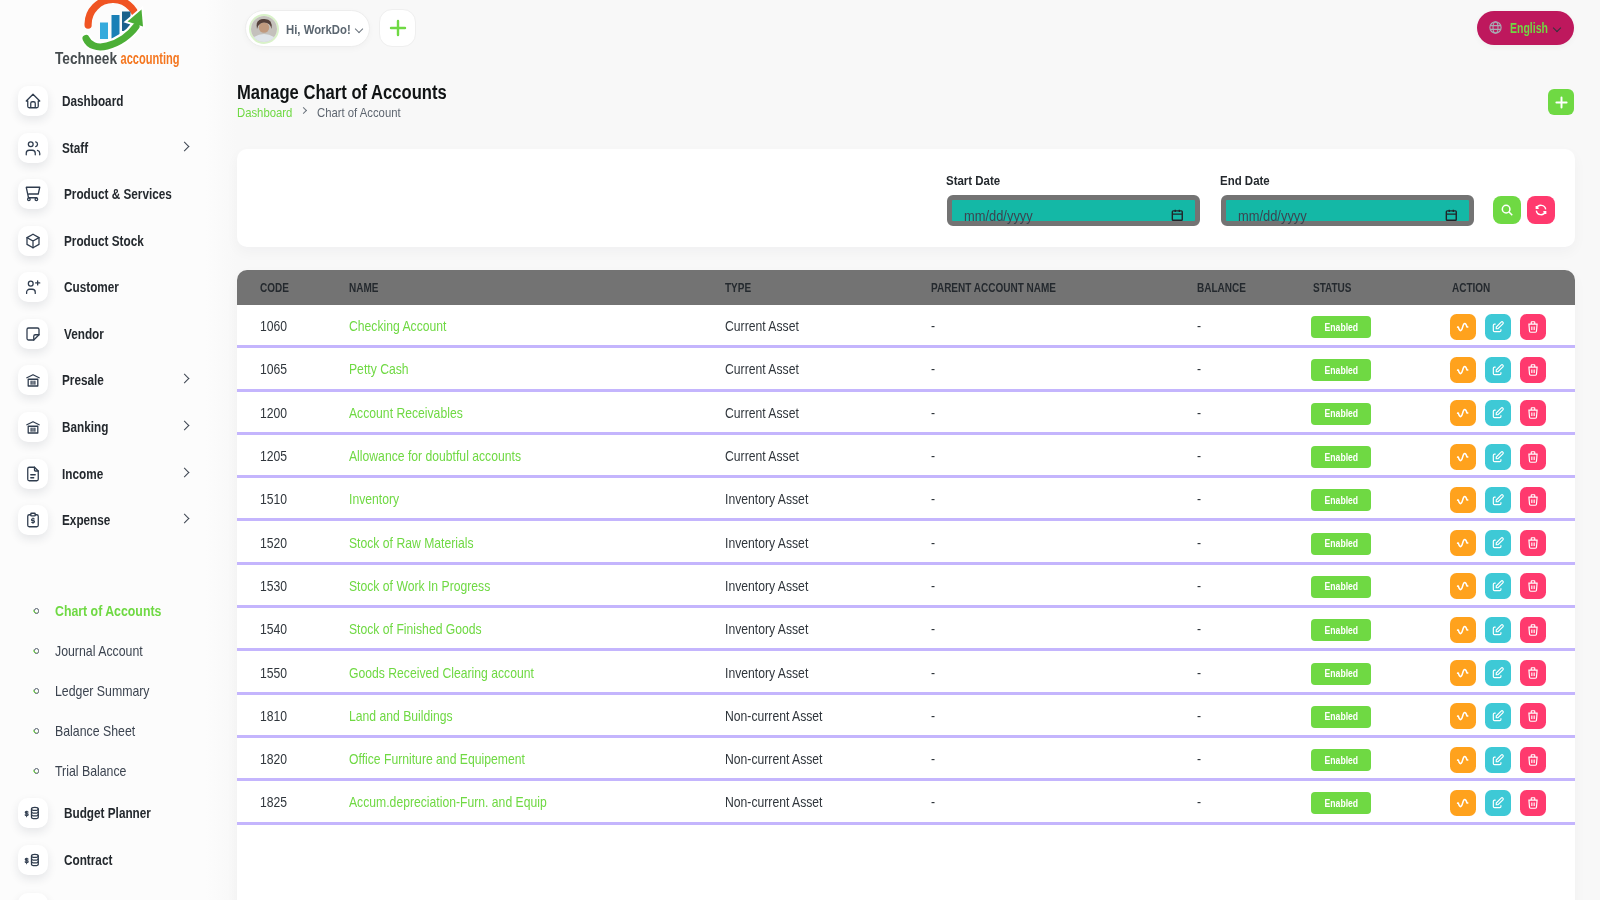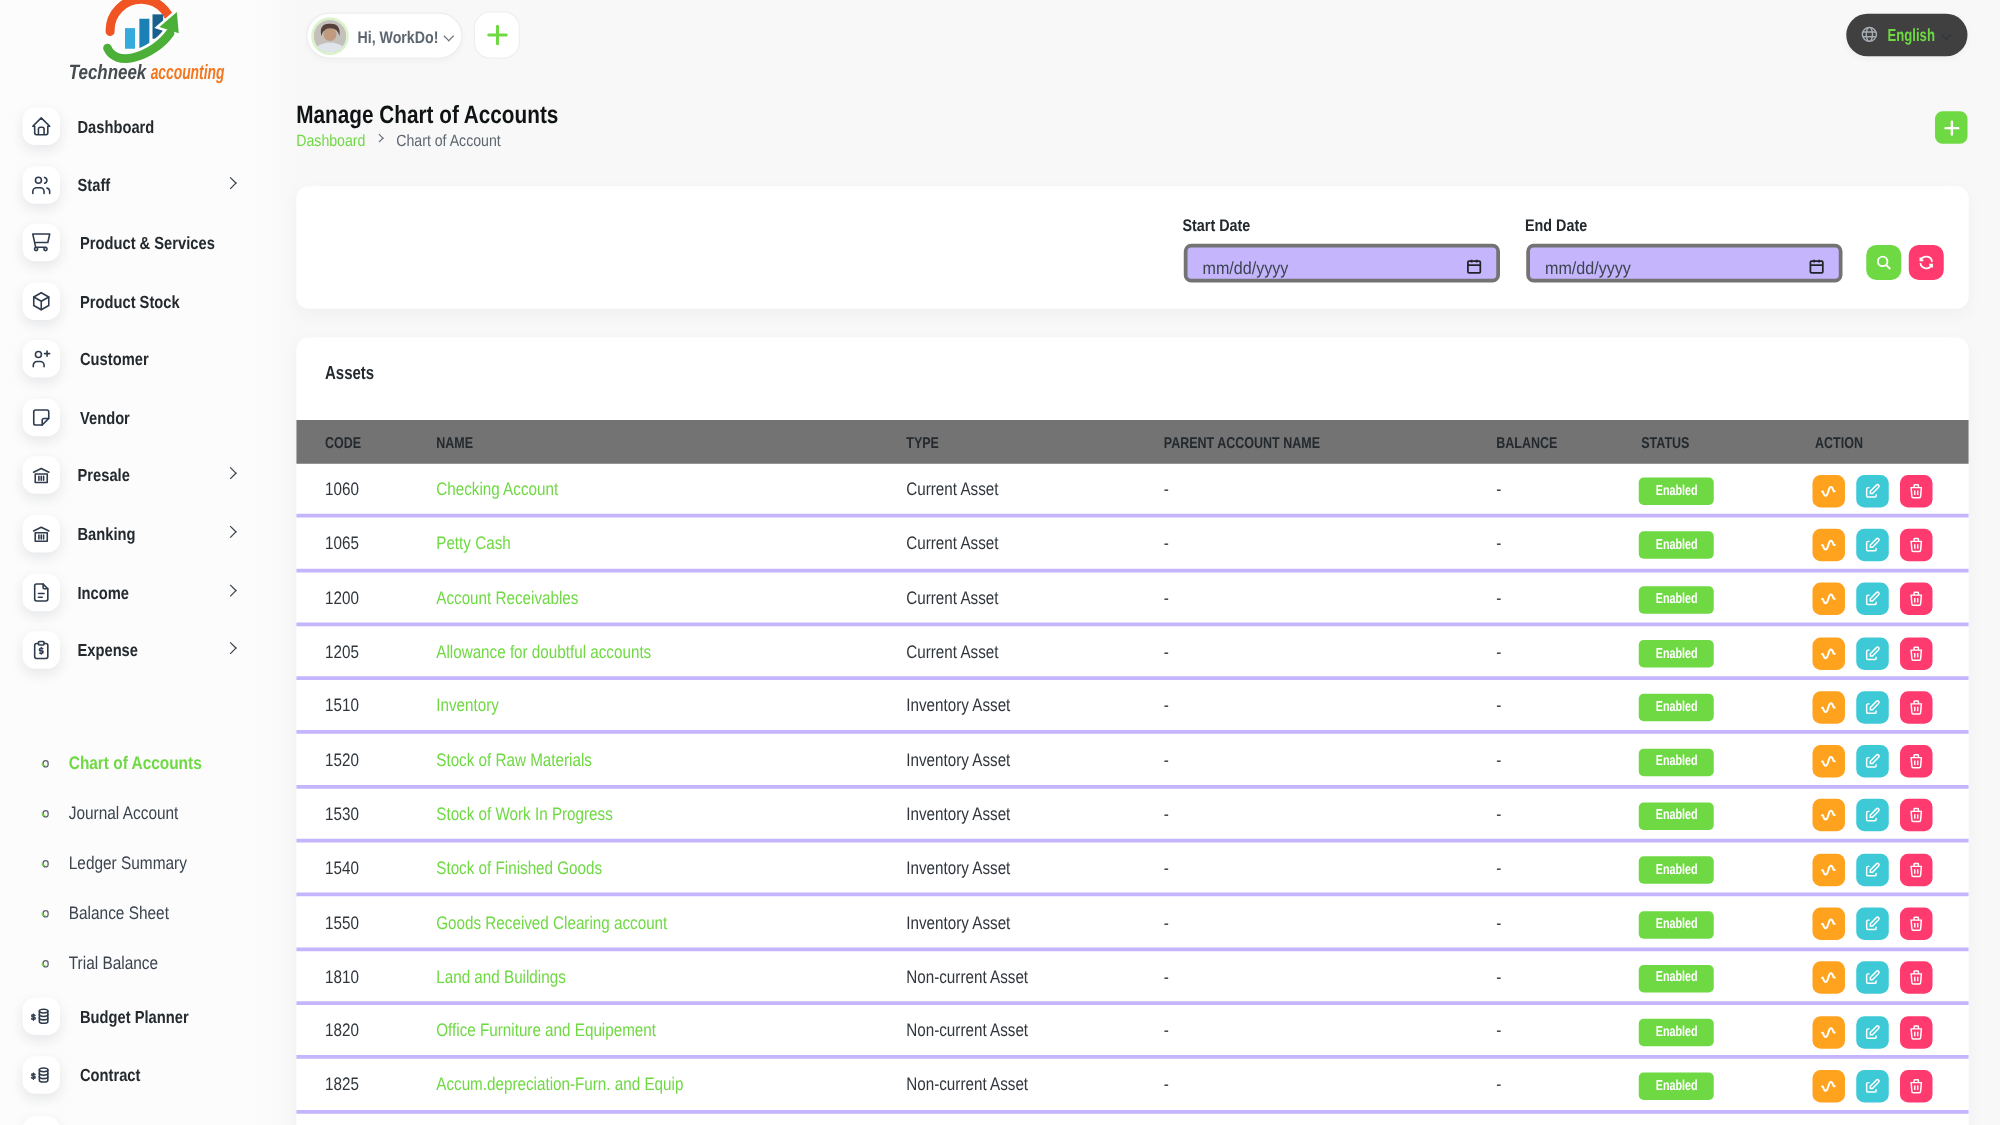--- a/index.html
+++ b/index.html
@@ -1,51 +1,51 @@
 <!DOCTYPE html>
 <html><head>
 <meta charset="utf-8">
 <style>
 * { box-sizing:border-box; margin:0; padding:0; }
 html,body { width:1600px; height:900px; overflow:hidden; }
 body { background:#f8f8f8; font-family:"Liberation Sans",sans-serif; position:relative; color:#24292e; }
 .sidebar { position:absolute; left:0; top:0; width:236px; height:900px;
   background:linear-gradient(to right,#fcfcfc 0,#fcfcfc 205px,#f8f8f8 236px); }
-.logo { position:absolute; left:40px; top:0;font-style:italic; }
+.logo { position:absolute; left:40px; top:0; }
 .isq { position:absolute; left:18px; width:30px; height:30px; background:#fff; border-radius:10px;
   box-shadow:0 4px 10px rgba(30,40,60,.10); display:flex; align-items:center; justify-content:center; }
 .mlabel { position:absolute; left:62px; font-size:14px; font-weight:bold; color:#24292e; line-height:18px; white-space:nowrap; transform:scaleX(.84); transform-origin:0 50%; }
 .chev { position:absolute; left:181px; width:7px; height:7px; border-top:1.8px solid #3c4450; border-right:1.8px solid #3c4450; transform:rotate(45deg); }
 .dpill { position:absolute; left:14px; top:547px; width:185px; height:41px; background:#6fd943; border-radius:14px; }
 .dpill .isq { left:5.5px; top:6px; width:28.5px; height:28.5px; box-shadow:none; }
 .dpill .mlabel { left:46px; top:13px; color:#fff; }
 .dpill .chevd { position:absolute; left:166px; top:16px; width:7px; height:7px; border-left:2px solid #fff; border-bottom:2px solid #fff; transform:rotate(-45deg); }
 .bullet { position:absolute; left:33.5px; width:5.5px; height:5.5px; border-radius:50%; border:1.4px solid #55606c; }
 .bullet i { position:absolute; left:-1.4px; top:-1.4px; width:5.5px; height:5.5px; border-radius:50%; border:1.4px solid #6fd943; clip-path:polygon(0 30%,0 100%,70% 100%); }
 .slabel { position:absolute; left:55px; font-size:14.5px; color:#3c4450; line-height:18px; white-space:nowrap; transform:scaleX(.85); transform-origin:0 50%; }
 
 .hpill { position:absolute; left:245px; top:10px; width:125px; height:37px; background:#fff; border:1px solid #ededed; border-radius:19px; box-shadow:0 2px 6px rgba(0,0,0,.03); }
 .hpill .av { position:absolute; left:3px; top:3px; width:30px; height:30px; border-radius:50%; overflow:hidden; border:2px solid #d9f2c9; }
 .hpill .nm { position:absolute; left:40px; top:11px; font-size:13.5px; font-weight:bold; color:#5b6670; transform:scaleX(.84); transform-origin:0 50%; white-space:nowrap; }
 .hpill .chv { position:absolute; left:110px; top:15px; width:6px; height:6px; border-left:1.8px solid #6a737d; border-bottom:1.8px solid #6a737d; transform:rotate(-45deg); }
 .plusbtn { position:absolute; left:379px; top:9px; width:37px; height:38px; background:#fff; border:1px solid #efefef; border-radius:13px; display:flex; align-items:center; justify-content:center; }
-.langpill { position:absolute; left:1477px; top:11px; width:97px; height:34px; background:#404040; border-radius:17px; box-shadow:0 2px 6px rgba(0,0,0,.04); }
+.langpill { position:absolute; left:1477px; top:11px; width:97px; height:34px; background:#be185d; border-radius:17px; box-shadow:0 2px 6px rgba(0,0,0,.04); }
 .langpill svg { position:absolute; left:11px; top:9px; }
 .langpill .lt { position:absolute; left:33px; top:9px; color:#6fd943; font-size:14px; font-weight:bold; transform:scaleX(.75); transform-origin:0 50%; }
 .langpill .chv { position:absolute; left:77px; top:14px; width:6px; height:6px; border-left:1.8px solid #30363c; border-bottom:1.8px solid #30363c; transform:rotate(-45deg); }
 
 h1 { position:absolute; left:237px; top:80.5px; font-size:20px; font-weight:bold; color:#101314; transform:scaleX(.83); transform-origin:0 0; white-space:nowrap; }
 .bc { position:absolute; font-size:13px; color:#5e6670; transform:scaleX(.87); transform-origin:0 0; white-space:nowrap; }
 .sep { position:absolute; left:301px; top:108px; width:5px; height:5px; border-top:1.6px solid #6a737d; border-right:1.6px solid #6a737d; transform:rotate(45deg); }
 .addbtn { position:absolute; left:1548px; top:89px; width:26px; height:26px; background:#6fd943; border-radius:6px; display:flex; align-items:center; justify-content:center; }
 
 .card { position:absolute; background:#fff; border-radius:10px; box-shadow:0 5px 14px rgba(30,30,60,.035); }
 #fcard { left:237px; top:149px; width:1338px; height:98px; }
 .flabel { position:absolute; font-size:13.5px; font-weight:bold; color:#24292e; transform:scaleX(.85); transform-origin:0 0; }
-.finput { position:absolute; height:31px; width:253px; background:#c4b5fd; border:3px solid #737373; border-radius:6px; }
+.finput { position:absolute; height:31px; width:253px; background:#14b8a6; border:5px solid #737373; border-radius:6px; }
 .finput b { position:absolute; left:12px; top:8px; font-weight:normal; font-size:14px; color:#3c4450; transform:scaleX(.92); transform-origin:0 0; }
 .finput svg { position:absolute; right:11px; top:8px; }
 .sqbtn { position:absolute; width:28px; height:28px; border-radius:8px; display:flex; align-items:center; justify-content:center; }
 
 #tcard { left:237px; top:270px; width:1338px; height:700px; overflow:hidden; }
 .assets { height:66px; display:flex; align-items:center; padding-left:23px; padding-bottom:9px; }
 .assets span { font-size:15px; font-weight:bold; color:#24292e; transform:scaleX(.8); transform-origin:0 50%; }
 .thead { display:grid; grid-template-columns:89px 376px 206px 266px 116px 139px 1fr; height:35px; background:#737373; align-items:center; padding-left:23px; }
 .thead span { font-size:12.5px; font-weight:bold; color:#24292e; transform:scaleX(.8); transform-origin:0 50%; white-space:nowrap; }
 .trow { display:grid; grid-template-columns:89px 376px 206px 266px 116px 139px 1fr; height:43.3px; align-items:center; padding-left:23px; padding-top:2px; border-bottom:3px solid #c4b5fd; }
@@ -259,23 +259,20 @@
       </svg>
   </div>
   <div class="sqbtn" style="left:1290px; top:47px; background:#ff3a6e;">
     <svg width="14" height="14" viewBox="0 0 24 24" fill="none" stroke="#fff" stroke-width="2.4">
         <path d="M20 11a8.1 8.1 0 0 0-15.5-2M4 5v4h4M4 13a8.1 8.1 0 0 0 15.5 2M20 19v-4h-4"></path>
       </svg>
   </div>
 </div>
 
 <div class="card" id="tcard">
-  <div class="assets">
-      <span>Assets</span>
-    </div>
   <div class="thead">
       <span>CODE</span>
       <span>NAME</span>
       <span>TYPE</span>
       <span>PARENT ACCOUNT NAME</span>
       <span>BALANCE</span>
       <span>STATUS</span>
       <span>ACTION</span>
     </div>
   <div id="rows">

